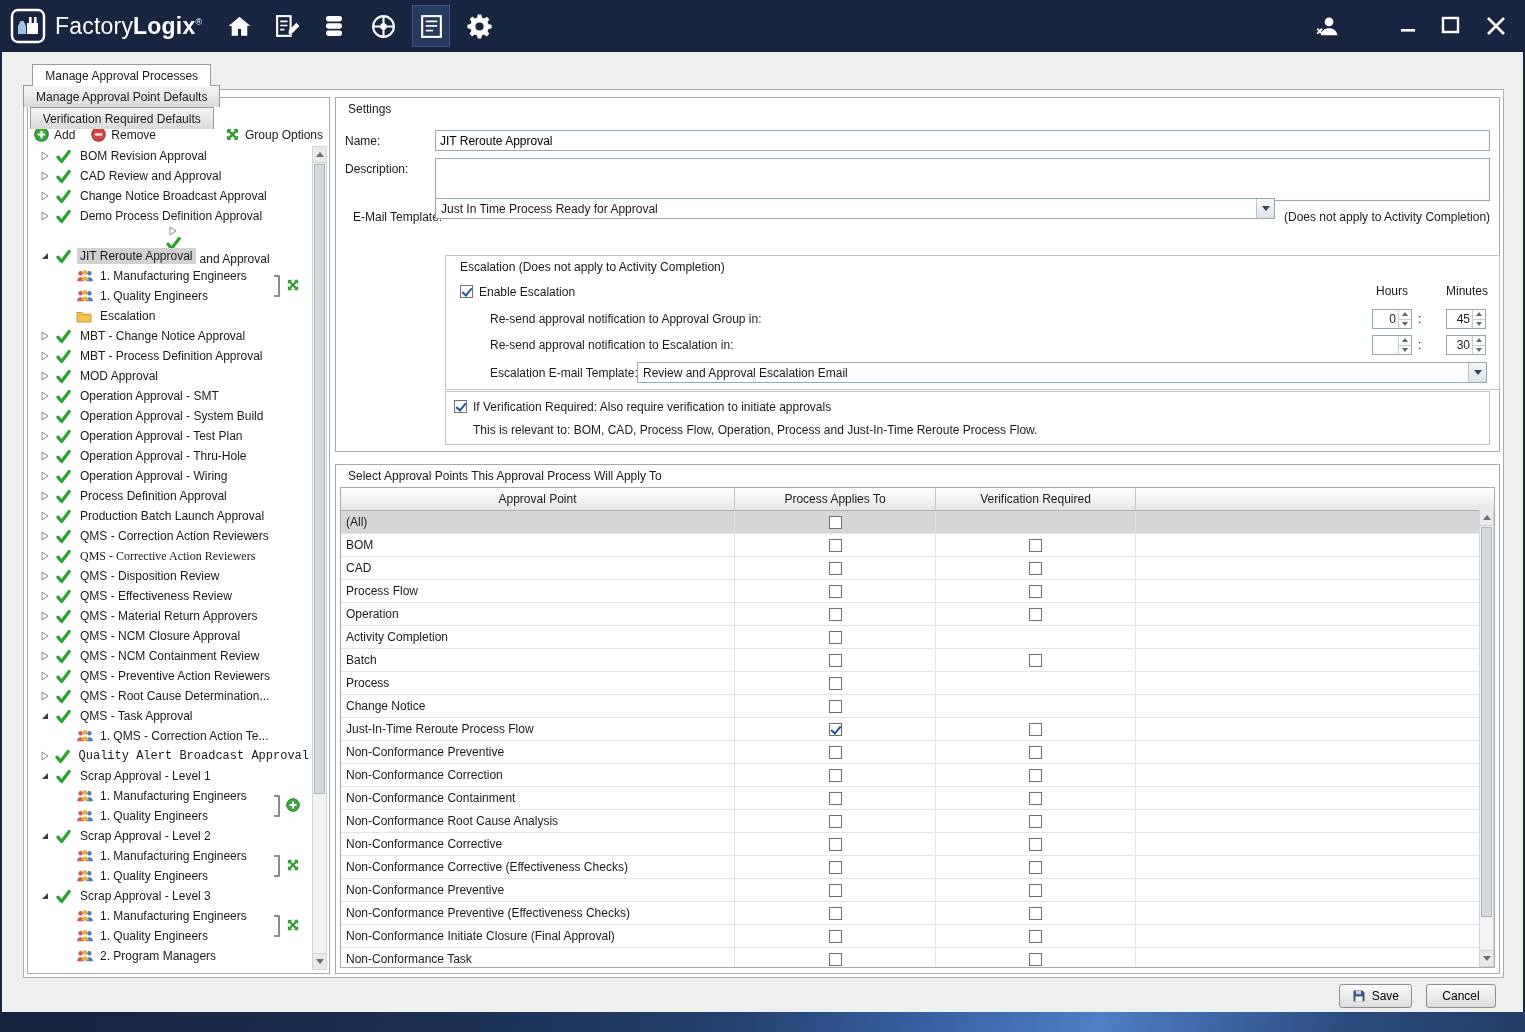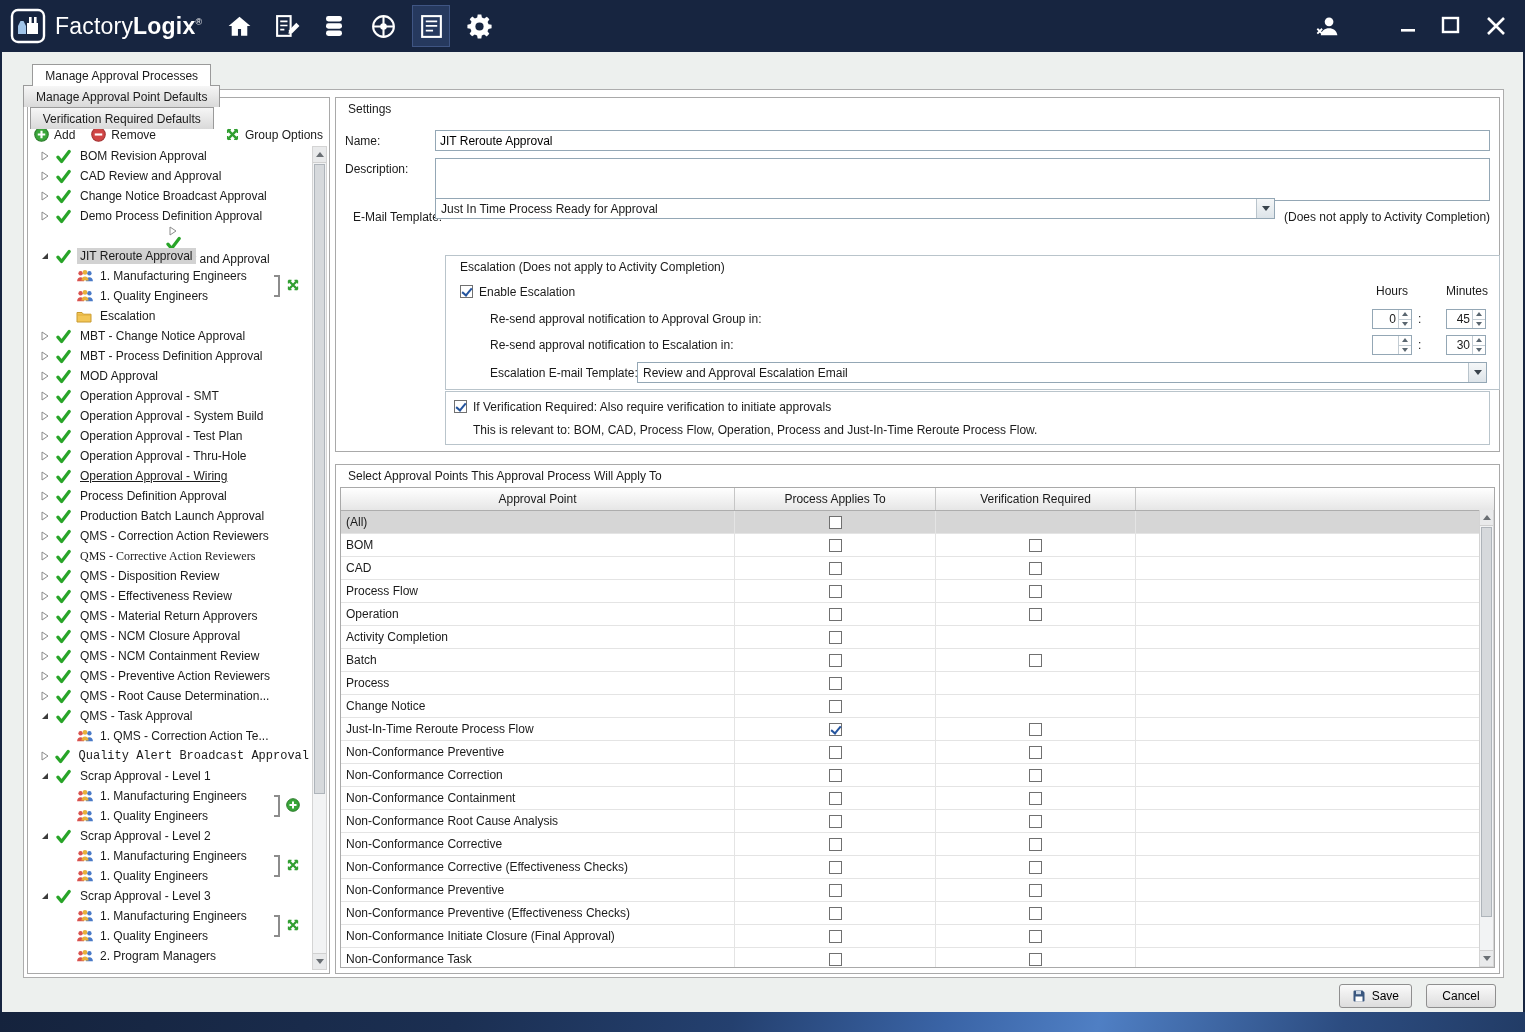--- a/index.html
+++ b/index.html
@@ -427,21 +427,21 @@
                   <path d="M2 1l6 4-6 4z" fill="#fff" stroke="#8a8a8a"></path>
                 </svg>
               </span>
               <span class="tree-ic">
                 <svg viewBox="0 0 14 14" width="15" height="15">
                   <path d="M1.8 7.6l3.4 4L12.3 2.3" stroke="#28a428" stroke-width="3" fill="none" stroke-linecap="round" stroke-linejoin="round"></path>
                 </svg>
               </span>
               <span class="tree-label">Operation Approval - Thru-Hole</span>
             </div>
-            <div class="tree-row" style="padding-left: 10px; text-decoration: underline;">
+            <div class="tree-row" style="padding-left: 10px;">
               <span class="expander">
                 <svg viewBox="0 0 10 10" width="10" height="10">
                   <path d="M2 1l6 4-6 4z" fill="#fff" stroke="#8a8a8a"></path>
                 </svg>
               </span>
               <span class="tree-ic">
                 <svg viewBox="0 0 14 14" width="15" height="15">
                   <path d="M1.8 7.6l3.4 4L12.3 2.3" stroke="#28a428" stroke-width="3" fill="none" stroke-linecap="round" stroke-linejoin="round"></path>
                 </svg>
               </span>

